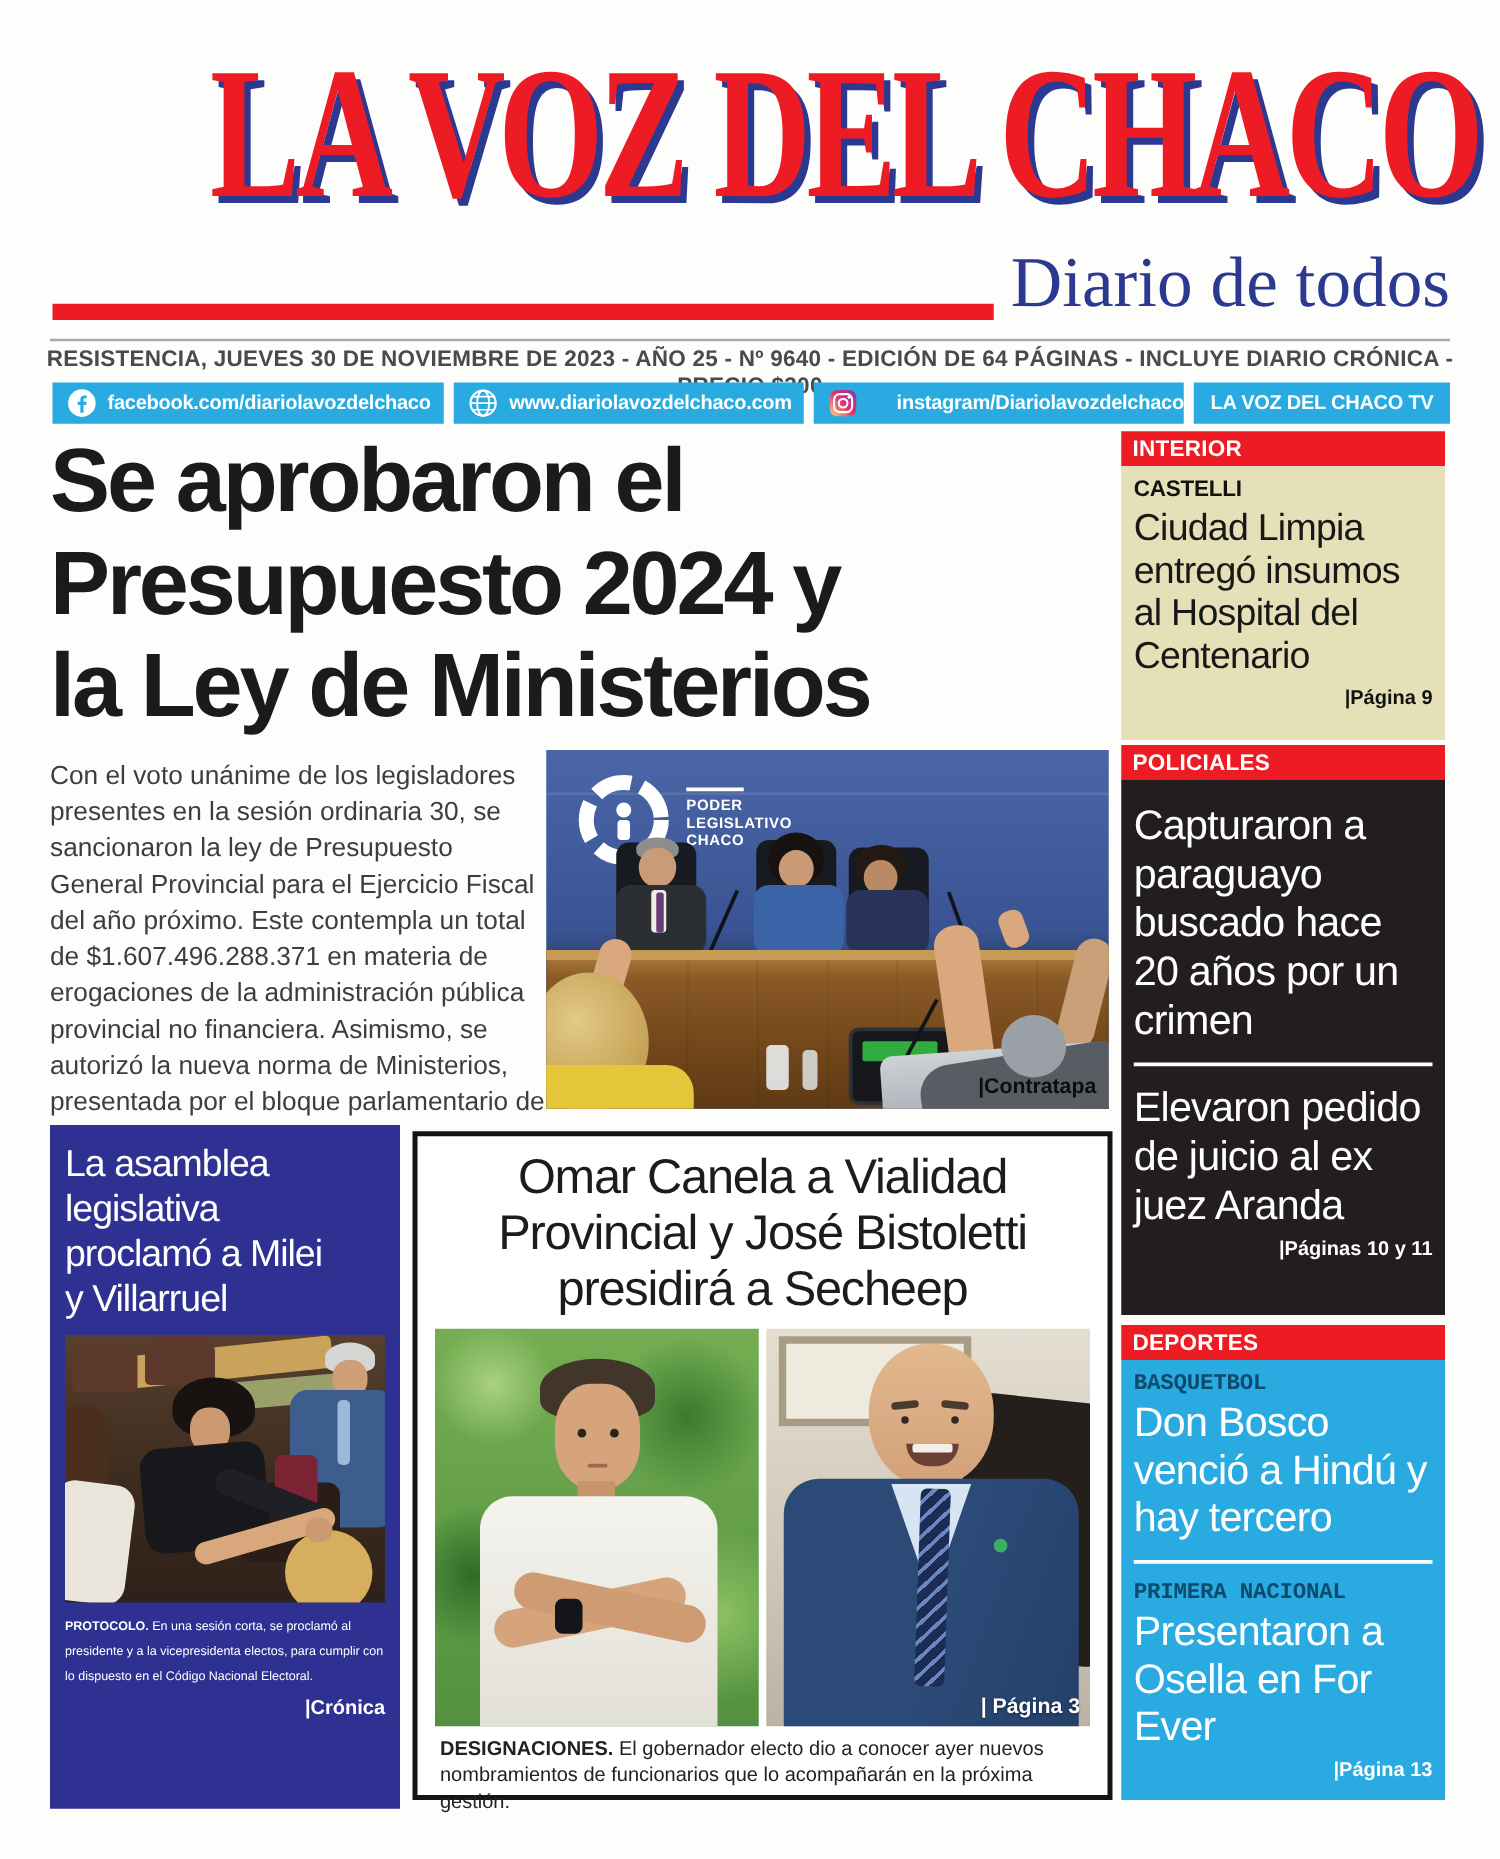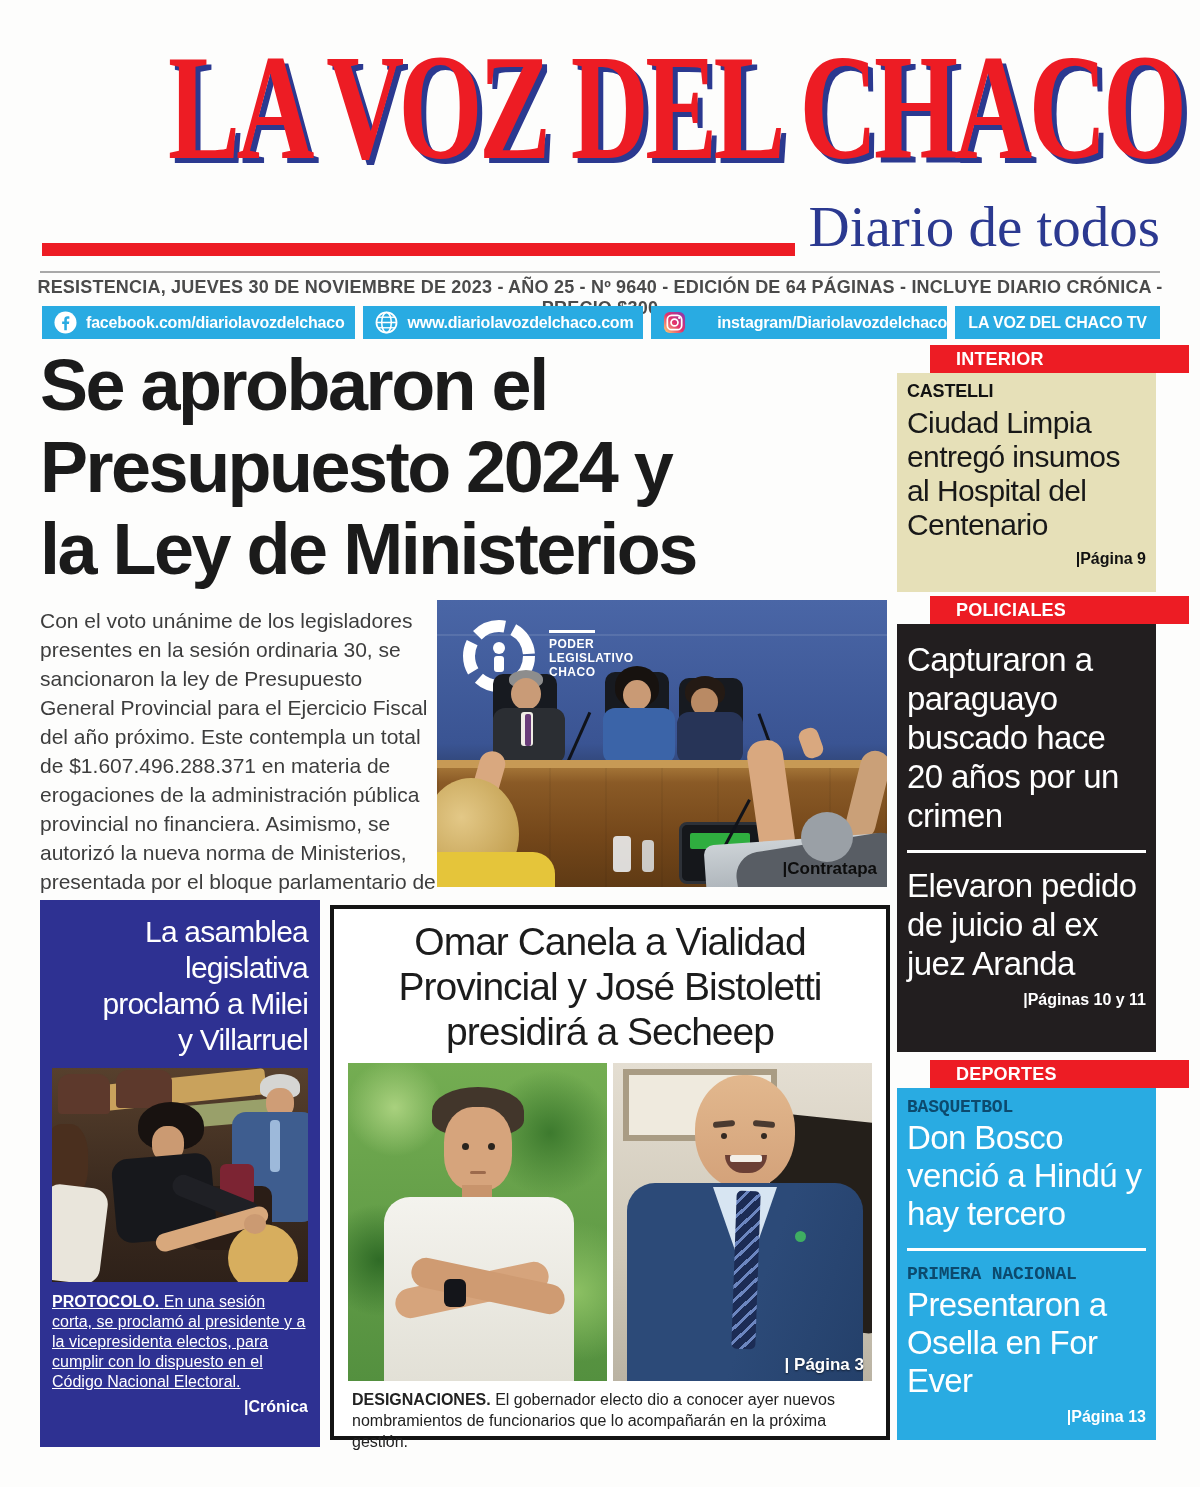--- a/index.html
+++ b/index.html
@@ -71,39 +71,39 @@
   .pm-bottle{position:absolute;left:205px;top:240px;width:12px;height:32px;border-radius:4px;background:rgba(230,238,244,.8);}
   .pm-tablet{position:absolute;left:242px;top:222px;width:84px;height:62px;background:#15171b;border:3px solid #2d3138;border-radius:8px;}
   .pm-tablet i{position:absolute;left:8px;top:8px;width:60px;height:16px;background:#2fae3f;border-radius:2px;}
   .pm-suit-br{position:absolute;right:-22px;top:242px;width:170px;height:90px;background:#585d64;border-radius:24px;transform:rotate(-9deg);}
   .pm-head-br{position:absolute;right:34px;top:212px;width:52px;height:50px;border-radius:50%;background:#9aa0a6;}
   .pm-caption-bg{position:absolute;right:-6px;bottom:-4px;width:188px;height:52px;background:linear-gradient(#ccd2d6,#aab1b7);border-radius:10px;transform:rotate(-4deg);}
   .pm-caption{position:absolute;right:10px;bottom:8px;color:#0d0d0d;font-weight:bold;font-size:17px;}
 
   
   .sec-hdr{position:absolute;left:897px;width:259px;height:28px;background:var(--red);
-    color:#fff;font-weight:bold;font-size:18px;line-height:28px;padding-left:26px;letter-spacing:.2px;margin-left:33px;}
+    color:#fff;font-weight:bold;font-size:18px;line-height:28px;padding-left:9px;letter-spacing:.2px;}
   .hdr-interior{top:345px;}
   .panel-interior{position:absolute;left:897px;top:373px;width:259px;height:219px;background:var(--tan);padding:8px 10px;}
   .kicker{font-weight:bold;font-size:18px;color:#121212;letter-spacing:-.2px;}
   .panel-interior .headline{font-size:30px;line-height:34px;color:#181818;margin-top:4px;letter-spacing:-.6px;}
   .page-ref{text-align:right;font-weight:bold;font-size:16px;margin-top:8px;color:#111;}
   .hdr-policiales{top:596px;}
   .panel-black{position:absolute;left:897px;top:624px;width:259px;height:428px;background:var(--panel-black);color:#fff;padding:16px 10px 8px;}
   .panel-black .headline{font-size:33px;line-height:39px;letter-spacing:-.6px;}
   .divider{height:3px;background:#fff;margin:15px 0 13px;}
   .panel-black .page-ref,.panel-deportes .page-ref{color:#fff;}
   .hdr-deportes{top:1060px;}
   .panel-deportes{position:absolute;left:897px;top:1088px;width:259px;height:352px;background:var(--light-blue);color:#fff;padding:9px 10px;}
   .panel-deportes .kicker{color:#0c4a6e;font-family:Liberation Mono, monospace;}
   .panel-deportes .headline{font-size:33px;line-height:38px;letter-spacing:-.6px;margin-top:2px;}
 
   
   .assembly-box{position:absolute;left:40px;top:900px;width:280px;height:547px;background:var(--box-blue);padding:12px;}
-  .assembly-headline{color:#fff;text-align:right;font-size:30px;line-height:36px;letter-spacing:-.8px;margin-top:2px;}
+  .assembly-headline{color:#fff;text-align:left;font-size:30px;line-height:36px;letter-spacing:-.8px;margin-top:2px;}
   .assembly-headline span{display:block;}
   .photo-asm{position:relative;margin-top:10px;width:256px;height:214px;overflow:hidden;
     background:linear-gradient(180deg,#57402d 0%,#3c2b1f 55%,#2e2119 100%);}
   .asm-desk{position:absolute;left:24px;top:10px;width:190px;height:26px;background:#c9a25c;transform:rotate(-6deg);border-radius:4px;}
   .asm-chair{position:absolute;background:#5d392c;border-radius:12px 12px 4px 4px;}
   .asm-green{position:absolute;left:120px;top:34px;width:120px;height:22px;background:#99a06a;transform:rotate(-5deg);}
   .asm-man-right-hair{position:absolute;right:8px;top:6px;width:40px;height:24px;background:#d5d5d3;border-radius:50% 50% 30% 30%;}
   .asm-man-right-face{position:absolute;right:14px;top:20px;width:28px;height:30px;background:#cf9d76;border-radius:45%;}
   .asm-man-right-body{position:absolute;right:-8px;top:44px;width:84px;height:110px;background:#3e5d8f;border-radius:14px;}
   .asm-man-right-tie{position:absolute;right:28px;top:52px;width:10px;height:52px;background:#9db9da;border-radius:4px;}
@@ -111,21 +111,21 @@
   .asm-milei-face{position:absolute;left:100px;top:58px;width:32px;height:36px;background:#cb9a72;border-radius:45%;}
   .asm-milei-body{position:absolute;left:62px;top:88px;width:100px;height:84px;background:#17181c;border-radius:16px;transform:rotate(-5deg);}
   .asm-milei-arm{position:absolute;left:118px;top:120px;width:92px;height:22px;background:#1f2025;border-radius:11px;transform:rotate(22deg);}
   .asm-hand{position:absolute;left:192px;top:146px;width:22px;height:20px;background:#cb9a72;border-radius:50%;}
   .asm-woman-hair{position:absolute;left:-8px;top:56px;width:44px;height:74px;background:#4a2f1e;border-radius:40%;}
   .asm-woman-body{position:absolute;left:-12px;top:118px;width:64px;height:96px;background:#e9e5db;border-radius:16px;transform:rotate(7deg);}
   .asm-deskfront{position:absolute;left:140px;top:118px;width:80px;height:64px;background:#2a1d16;border-radius:10px;}
   .asm-red{position:absolute;left:168px;top:96px;width:34px;height:42px;background:#7c2433;border-radius:6px;}
   .asm-blonde{position:absolute;right:10px;bottom:-10px;width:70px;height:68px;background:#d7ae5e;border-radius:50%;}
   .asm-blonde-arm{position:absolute;right:38px;bottom:44px;width:116px;height:18px;background:#d8a87c;border-radius:9px;transform:rotate(-16deg);}
-  .assembly-caption{color:#fff;font-size:16px;line-height:20px;margin-top:10px;text-decoration:underline;}
+  .assembly-caption{color:#fff;font-size:10px;line-height:20px;margin-top:10px;}
   .cap-lead{font-weight:bold;}
   .assembly-credit{color:#fff;text-align:right;font-weight:bold;font-size:16px;margin-top:6px;}
 
   
   .desig-box{position:absolute;left:330px;top:905px;width:560px;height:535px;border:4px solid #141414;background:#fff;padding:10px 8px 0;}
   .desig-headline{text-align:center;color:#1c1c1c;font-size:39px;line-height:45px;letter-spacing:-1px;}
   .desig-headline span{display:block;}
   .desig-photos{display:flex;gap:6px;margin:9px 6px 0;}
   .photo-canela,.photo-bisto{position:relative;width:263px;height:318px;overflow:hidden;}
   .photo-canela{background:

